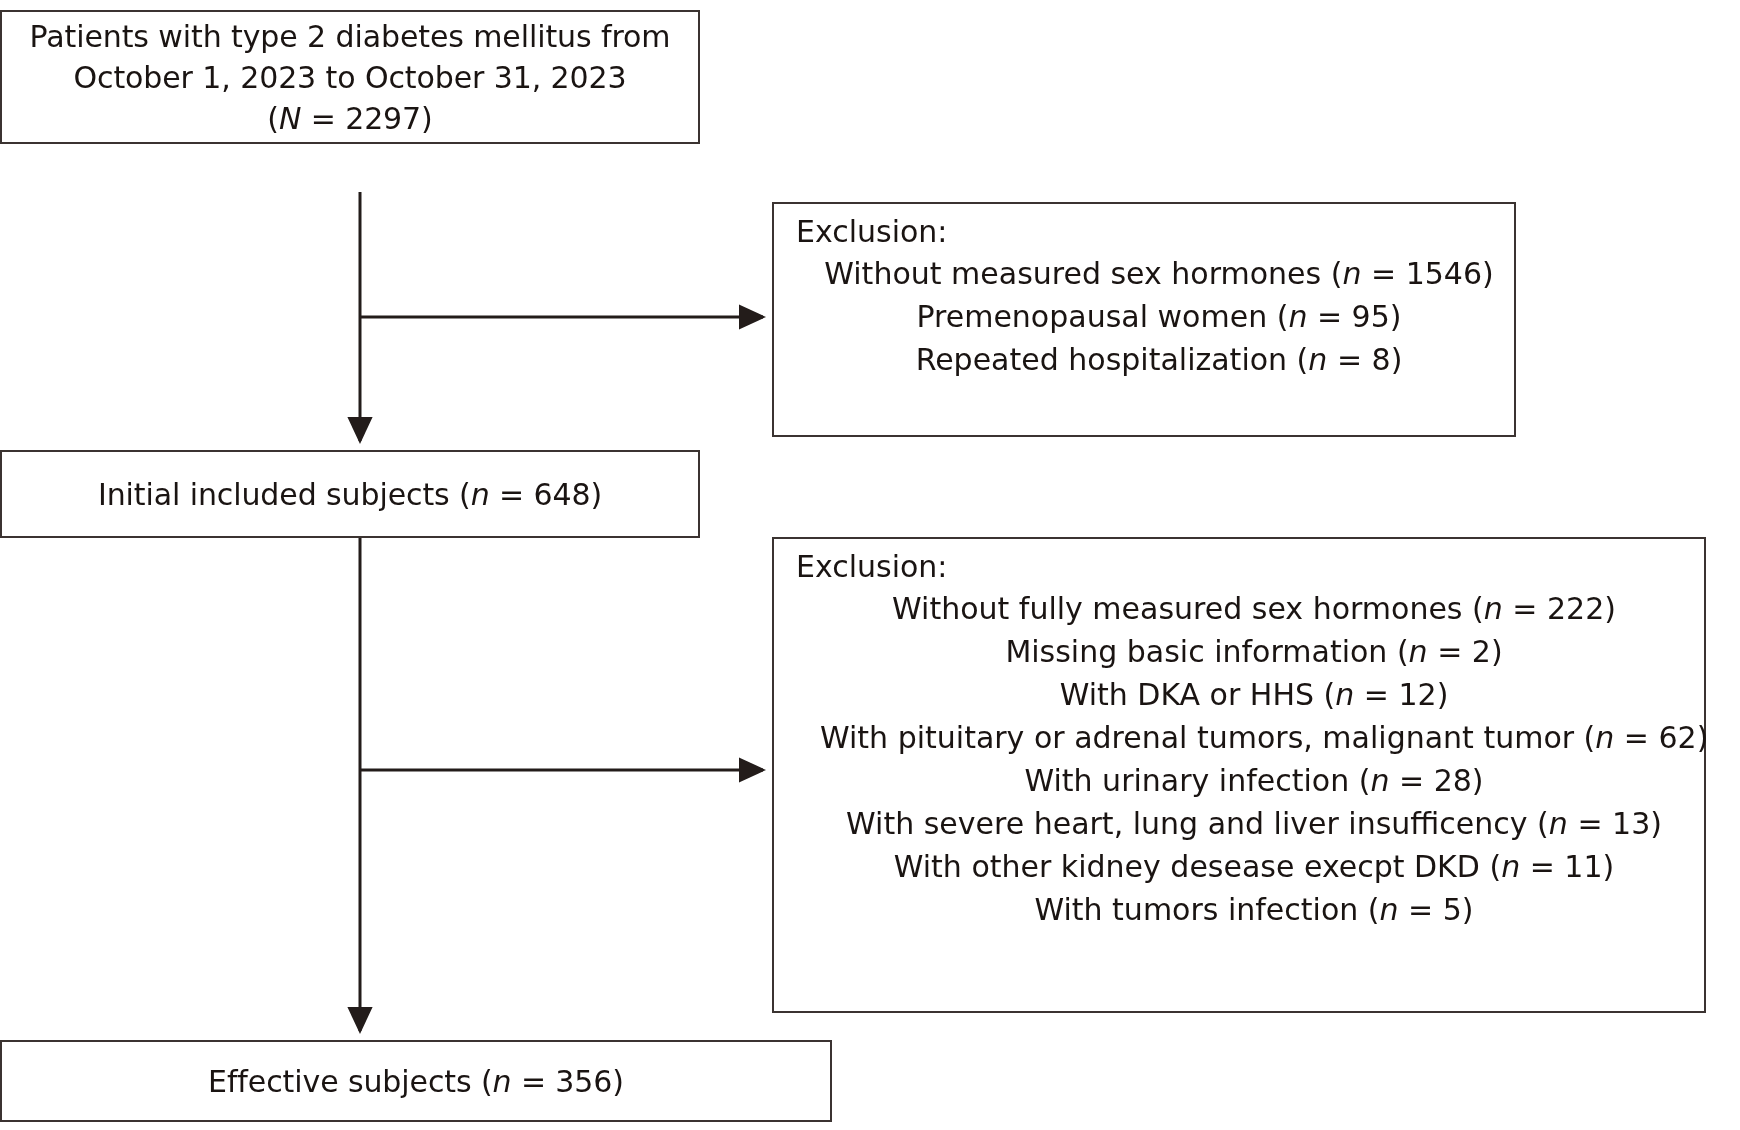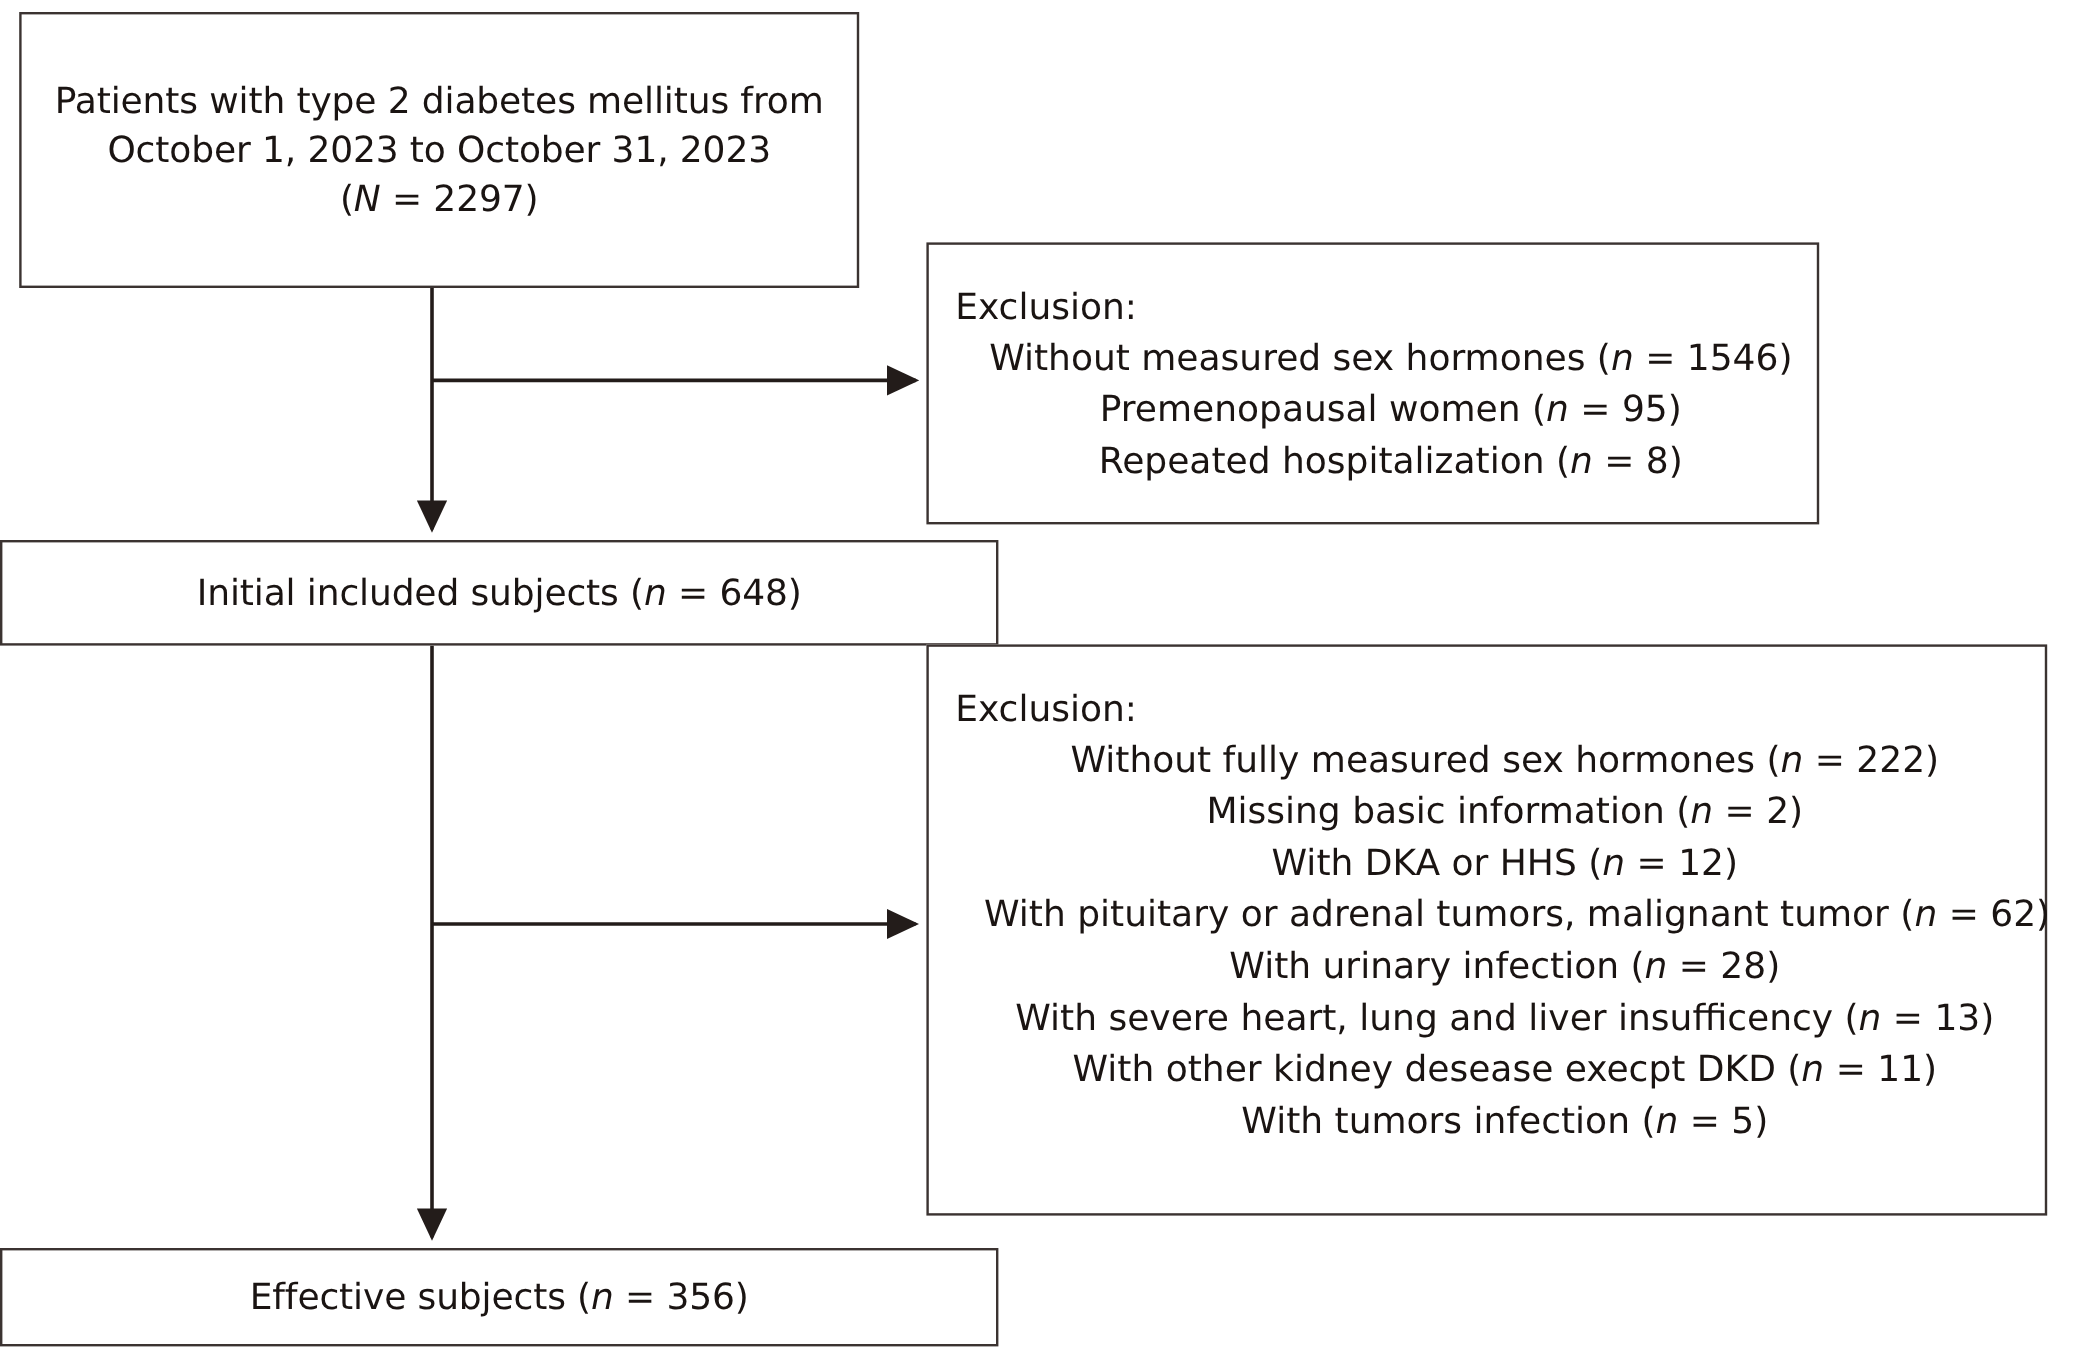--- a/index.html
+++ b/index.html
@@ -48,45 +48,45 @@
 
   .node-line {
     font-size: 30px;
     line-height: 41px;
     white-space: nowrap;
     letter-spacing: -0.1px;
   }
 
   
   #box-source {
-    left: 16px;
+    left: 0px;
     top: 10px;
     width: 700px;
-    height: 230px;
+    height: 134px;
   }
 
   
   #box-initial {
     left: 0px;
     top: 450px;
-    width: 832px;
+    width: 700px;
     height: 88px;
   }
 
   
   #box-effective {
     left: 0px;
     top: 1040px;
     width: 832px;
     height: 82px;
   }
 
   
   .exclusion-box {
-    padding: 33px 16px 18px 22px;
+    padding: 8px 16px 18px 22px;
   }
 
   #box-exclusion-1 {
     left: 772px;
     top: 202px;
     width: 744px;
     height: 235px;
   }
 
   #box-exclusion-2 {

